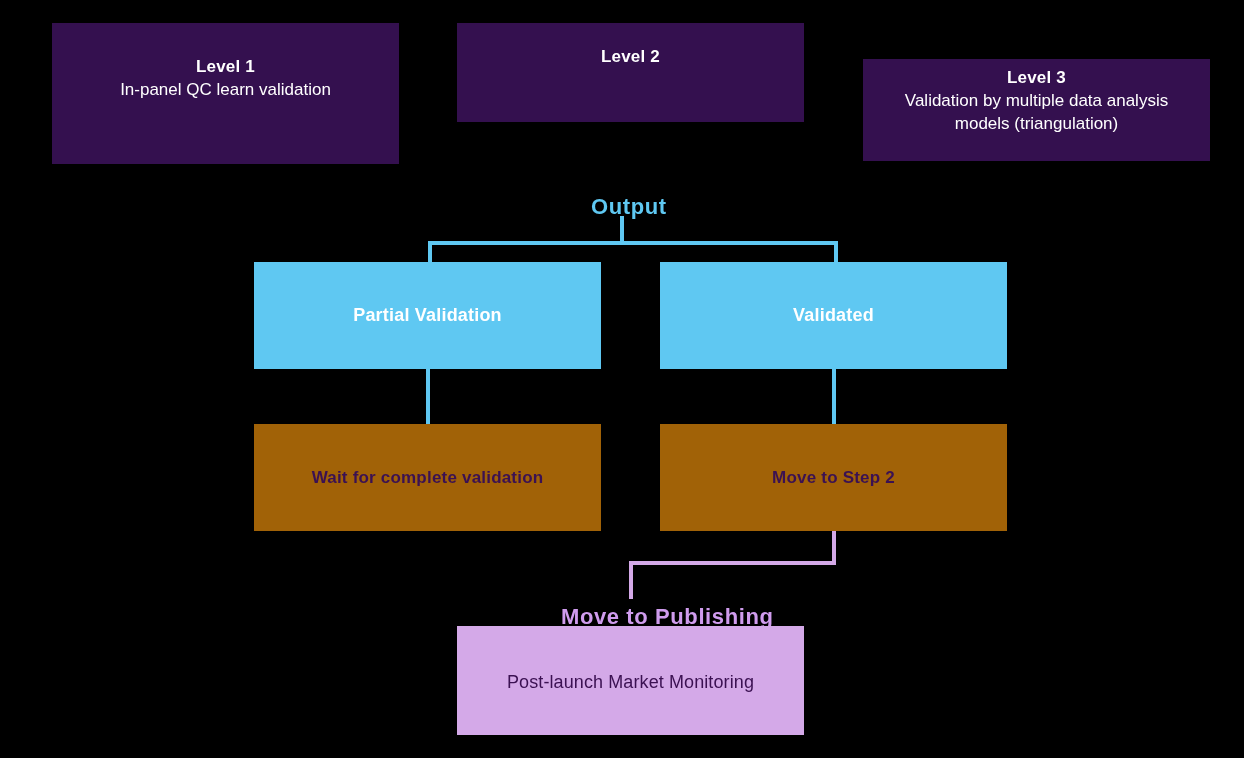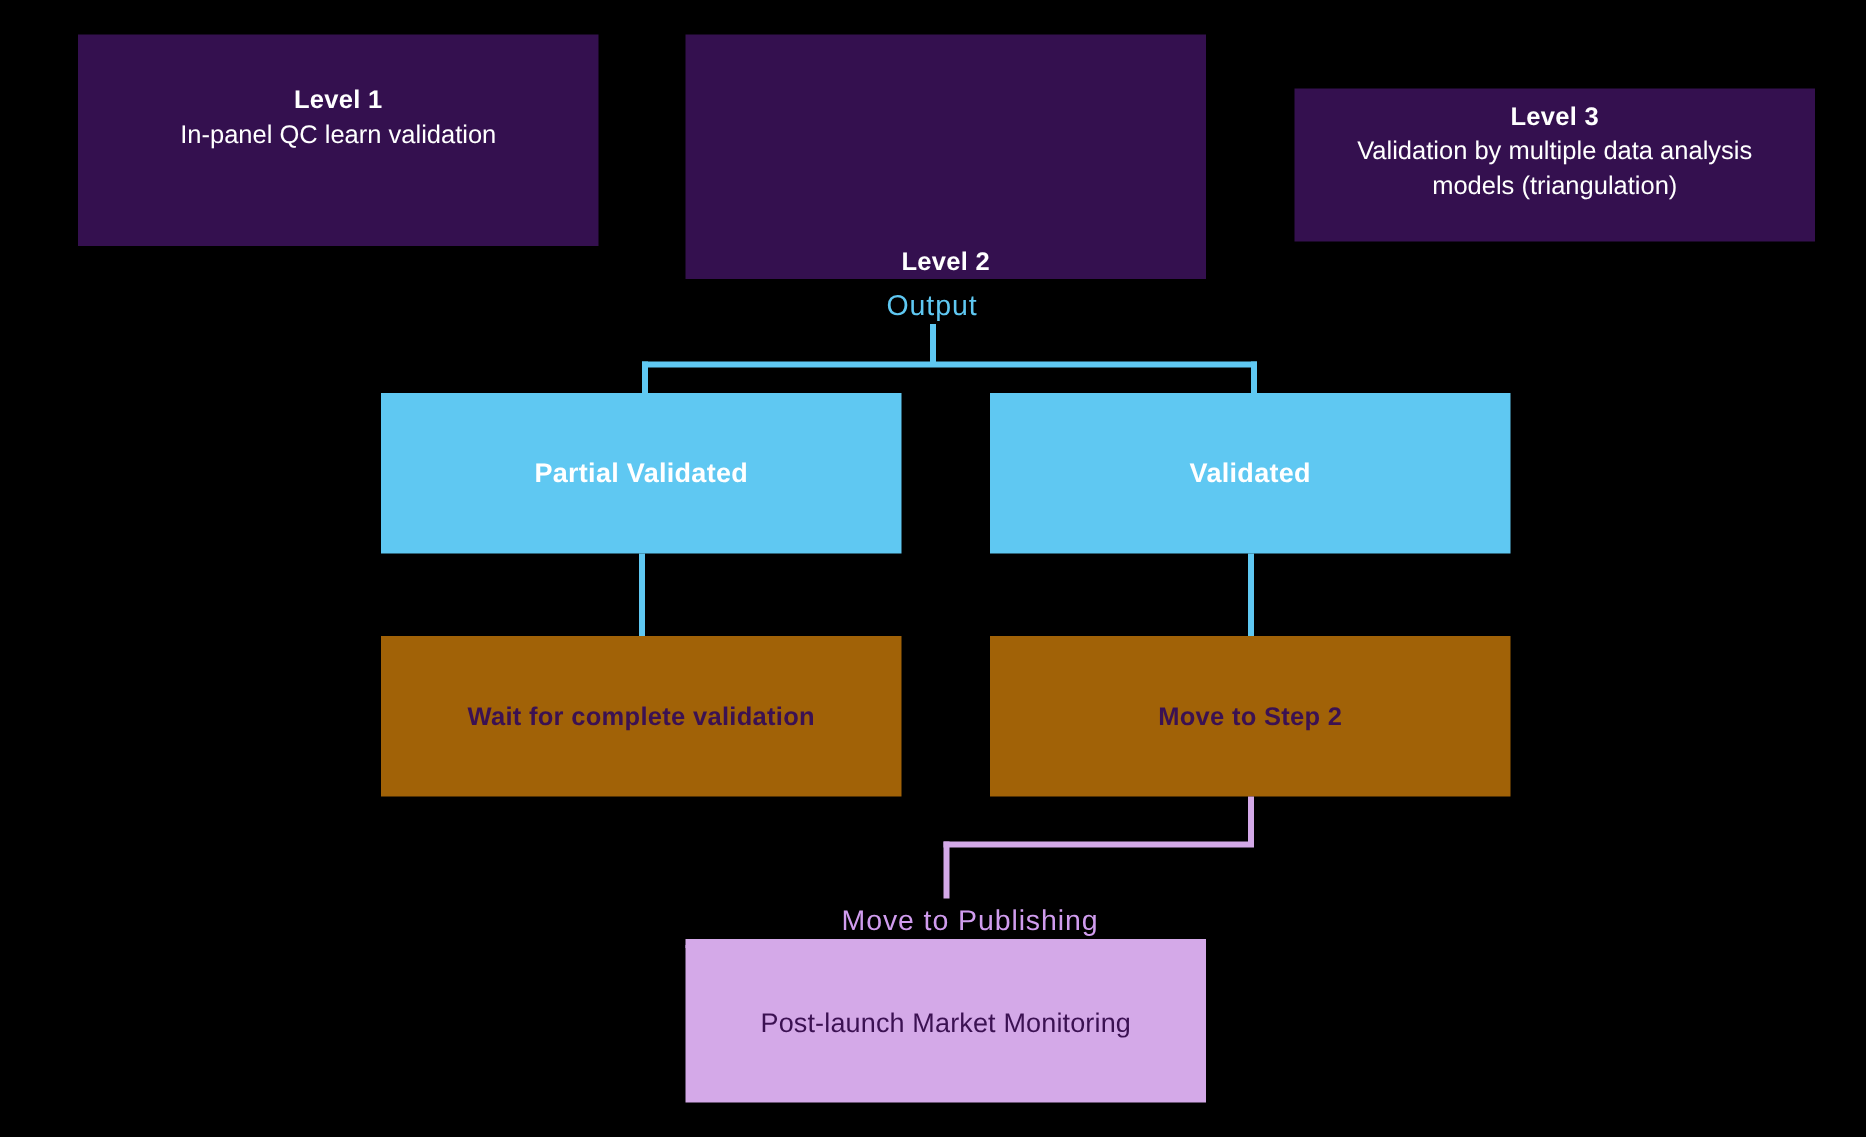--- a/index.html
+++ b/index.html
@@ -93,41 +93,41 @@
   
   .conn {
     position: absolute;
   }
   .conn-blue { background: #5FC8F2; }
   .conn-purple { background: #D4A9E8; }
 
   
   .conn-label {
     position: absolute;
-    font-weight: normal;
-    font-size: 19px;
+    font-weight: bold;
+    font-size: 22px;
     letter-spacing: 0.6px;
     white-space: nowrap;
   }
   .label-output { color: #5FC8F2; }
   .label-publishing { color: #D09CEE; }
 </style>
 </head>
 <body>
 
 <div id="canvas">
 
   <div class="box level-box" style="left:52px; top:23px; width:347px; height:141px;">
     <div class="box-inner">
       <span class="level-title">Level 1</span>
       <span class="level-desc">In-panel QC learn validation</span>
     </div>
   </div>
 
-  <div class="box level-box" style="left:457px; top:23px; width:347px; height:163px;align-items:flex-end;">
+  <div class="box level-box" style="left:457px; top:23px; width:347px; height:99px;">
     <div class="box-inner">
       <span class="level-title">Level 2</span>
     </div>
   </div>
 
   <div class="box level-box" style="left:863px; top:23px; width:347px; height:102px;margin-top:36px;">
     <div class="box-inner" style="margin-top:-20px;">
       <span class="level-title">Level 3</span>
       <span class="level-desc">Validation by multiple data analysis models (triangulation)</span>
     </div>
@@ -138,21 +138,21 @@
   <div class="conn conn-blue" style="left:620px; top:216px; width:4px; height:27px;"></div>
 
   <div class="conn conn-blue" style="left:428px; top:241px; width:410px; height:4px;"></div>
 
   <div class="conn conn-blue" style="left:428px; top:241px; width:4px; height:24px;"></div>
 
   <div class="conn conn-blue" style="left:834px; top:241px; width:4px; height:24px;"></div>
 
   <div class="box state-box" style="left:254px; top:262px; width:347px; height:107px;">
     <div class="box-inner">
-      <span class="state-label">Partial Validated</span>
+      <span class="state-label">Partial Validation</span>
     </div>
   </div>
 
   <div class="box state-box" style="left:660px; top:262px; width:347px; height:107px;">
     <div class="box-inner">
       <span class="state-label">Validated</span>
     </div>
   </div>
 
   <div class="conn conn-blue" style="left:426px; top:369px; width:4px; height:55px;"></div>

